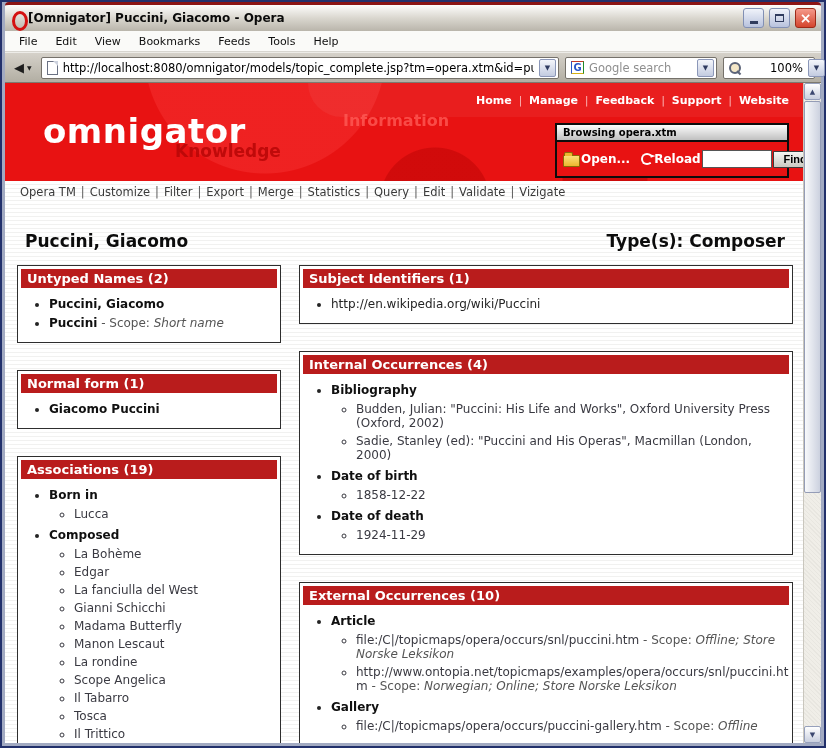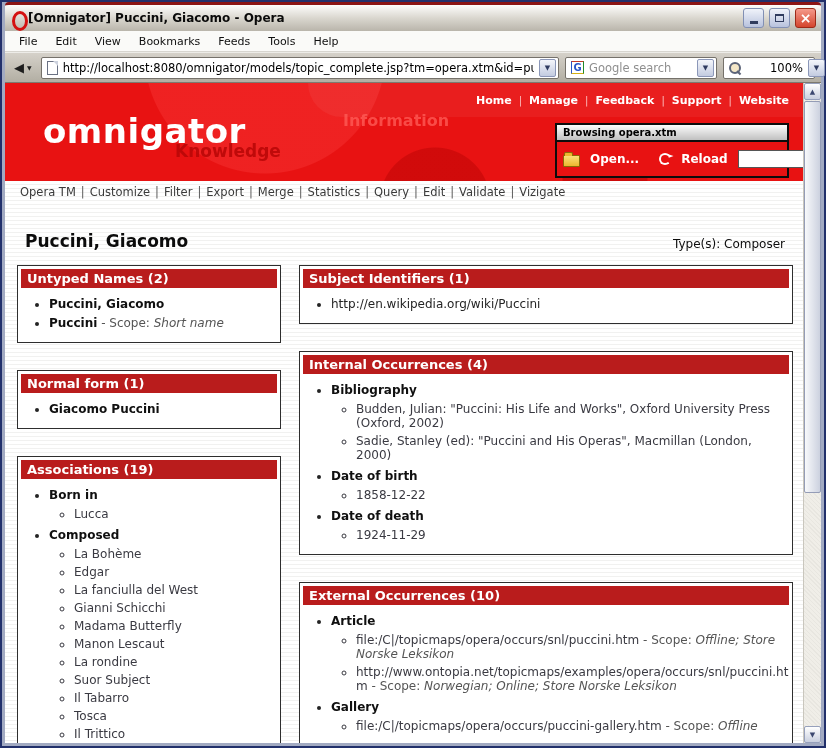--- a/index.html
+++ b/index.html
@@ -95,41 +95,41 @@
   .logo{ position:absolute; left:38px; top:28px; font-size:34px; font-weight:bold; color:#fff; letter-spacing:.5px; }
   .hdr-links{ position:absolute; top:11px; right:14px; display:flex; align-items:center; }
   .hdr-link{ color:#fff; font-size:11px; font-weight:bold; cursor:default; }
   .hdr-sep{ color:#ffd9d9; font-size:10px; margin:0 7px; opacity:.85; }
   .watermark{ position:absolute; font-weight:bold; pointer-events:none; }
   .wm-0{ left:170px; top:58px; font-size:17px; color:rgba(185,8,8,.9); }
   .wm-1{ left:338px; top:28px; font-size:16px; color:rgba(255,95,90,.75); }
 
   .browse-panel{ position:absolute; right:14px; top:40px; width:234px; border:2px solid #0c0c0c; background:#e81212; }
   .panel-title{ background:linear-gradient(#fcfcfc,#c0c0c0); font-size:10px; font-weight:bold; color:#000; padding:2px 6px; border-bottom:2px solid #0c0c0c; }
-  .panel-body{ display:flex; align-items:center; padding:8px 6px; gap:10px; }
+  .panel-body{ display:flex; align-items:center; padding:8px 6px; gap:1px; }
   .folder-icon{ width:17px; height:12px; flex:none; background:linear-gradient(#fadf77,#edb72e); border:1px solid #8a6b05; border-radius:1px; position:relative; margin-top:3px; }
   .folder-icon::before{ content:""; position:absolute; top:-4px; left:0; width:7px; height:3px; background:#edb72e; border:1px solid #8a6b05; border-bottom:0; border-radius:2px 2px 0 0; }
   .panel-label{ color:#fff; font-size:12px; font-weight:bold; }
   .reload-icon{ width:12px; height:12px; flex:none; border:2px solid #fff; border-radius:50%; border-right-color:transparent; position:relative; margin-left:10px; }
   .reload-icon::after{ content:""; position:absolute; right:-4px; top:-2px; border-style:solid; border-width:4px 0 0 5px; border-color:transparent transparent transparent #fff; transform:rotate(-20deg); }
   .find-input{ width:70px; height:18px; border:1px solid #555; outline:none; font-size:11px; padding:0 3px; margin-left:auto; font-family:inherit; }
   .find-btn{ font-size:11px; font-weight:bold; color:#000; padding:1px 10px 2px; background:linear-gradient(#f6f6f3,#c9c9c1); border:1px solid #3c3c3c; border-radius:1px; }
 
   
   .content{
     flex:1; min-height:0; overflow:hidden;
     background:repeating-linear-gradient(180deg,#ffffff 0 3px,#f1f1f0 3px 4px);
   }
   .topnav{ margin:4px 0 0 15px; font-size:11.5px; color:#3a3a3a; }
   .topnav .nv{ cursor:default; }
   .topnav .nv-sep{ margin:0 5px; color:#5a5a5a; }
 
   .title-row{ display:flex; justify-content:space-between; align-items:flex-end; margin:32px 18px 14px 20px; }
   .page-title{ font-size:17px; font-weight:bold; color:#0c0c0c; }
-  .type-line{ font-size:12px; font-weight:normal; color:#0c0c0c; }
+  .type-line{ font-size:17px; font-weight:bold; color:#0c0c0c; }
 
   .columns{ display:flex; align-items:flex-start; gap:18px; margin:12px 10px 0 12px; }
   .col-left{ width:264px; flex:none; }
   .col-right{ flex:1; min-width:0; }
 
   .box{ background:#fff; border:1px solid #2e2e2e; padding:3px; margin-bottom:27px; }
   .box-title{ background:#b91c1c; color:#fff; font-size:13px; font-weight:bold; padding:2px 6px; }
   ul.lvl1{ list-style:disc; margin:9px 0 9px 0; padding-left:28px; }
   li.l1{ font-size:12px; margin:5px 0; color:#242424; }
   li.l1 > .t.b{ font-weight:bold; color:#101010; }
@@ -256,21 +256,21 @@
                       <li class="l2"><span class="t">Lucca</span></li>
                     </ul></li>
                   <li class="l1"><span class="t b">Composed</span><ul class="lvl2">
                       <li class="l2"><span class="t">La Bohème</span></li>
                       <li class="l2"><span class="t">Edgar</span></li>
                       <li class="l2"><span class="t">La fanciulla del West</span></li>
                       <li class="l2"><span class="t">Gianni Schicchi</span></li>
                       <li class="l2"><span class="t">Madama Butterfly</span></li>
                       <li class="l2"><span class="t">Manon Lescaut</span></li>
                       <li class="l2"><span class="t">La rondine</span></li>
-                      <li class="l2"><span class="t">Suor Subject</span></li>
+                      <li class="l2"><span class="t">Scope Angelica</span></li>
                       <li class="l2"><span class="t">Il Tabarro</span></li>
                       <li class="l2"><span class="t">Tosca</span></li>
                       <li class="l2"><span class="t">Il Trittico</span></li>
                     </ul></li>
                 </ul>
               </div>
             </div>
           <div class="col-right" id="col-right">
               <div class="box">
                 <div class="box-title">Subject Identifiers (1)</div>

